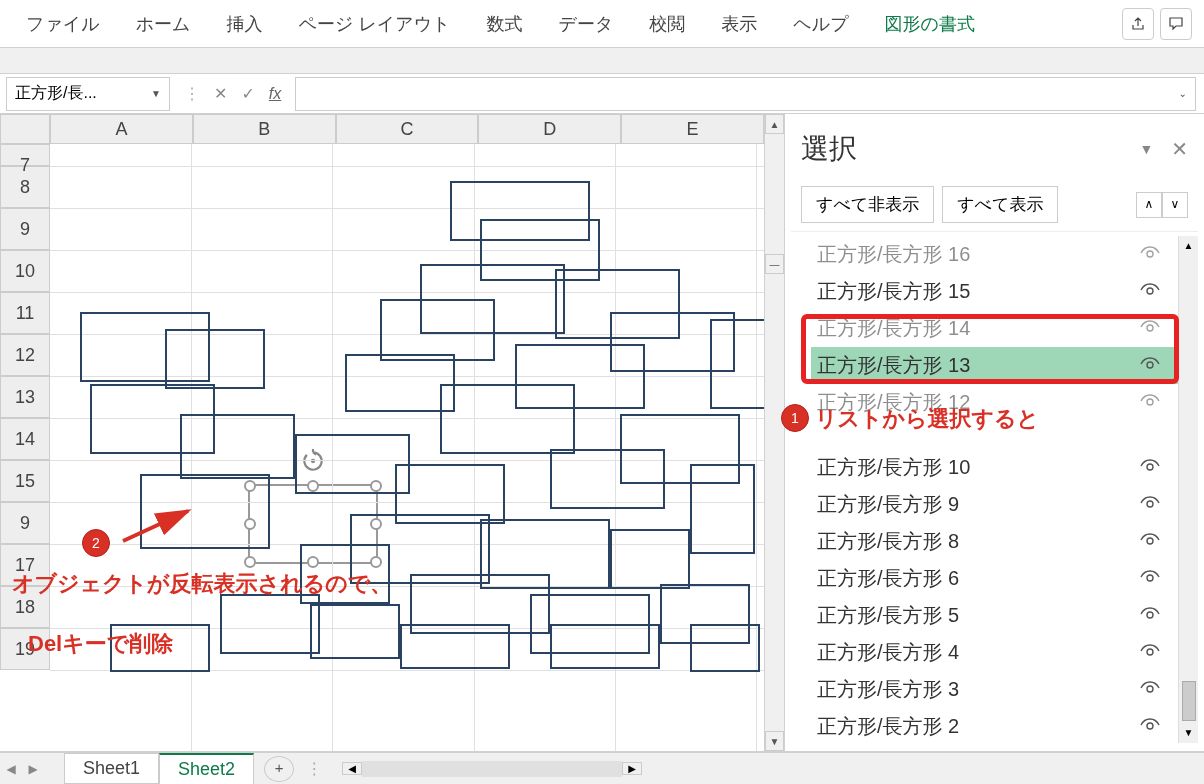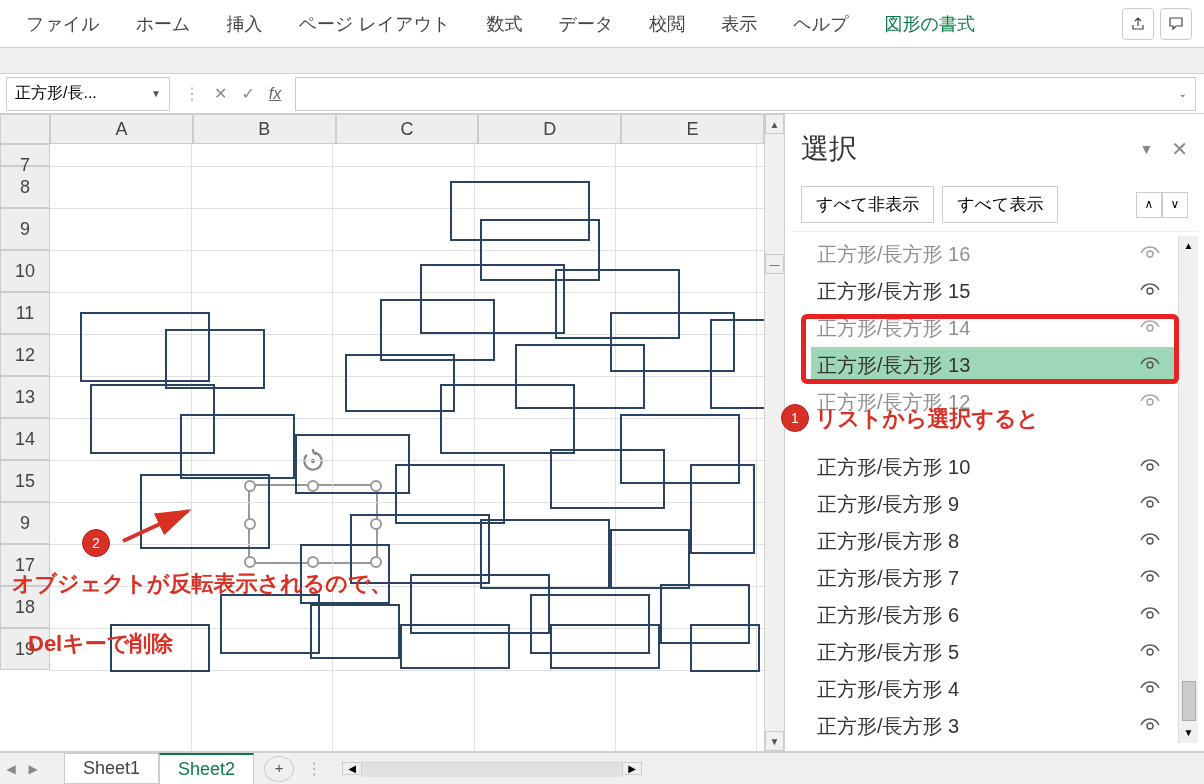--- a/index.html
+++ b/index.html
@@ -306,26 +306,20 @@
                 <path fill="none" stroke="#555" stroke-width="1.4" d="M1 7c2-4 6-6 9-6s7 2 9 6M10 5a3 3 0 1 0 0 6 3 3 0 0 0 0-6z"></path>
               </svg></span>
           </div>
           <div class="sp-item">
             <span>正方形/長方形 8</span>
             <span class="eye"><svg class="eye-svg" viewBox="0 0 20 14">
                 <path fill="none" stroke="#555" stroke-width="1.4" d="M1 7c2-4 6-6 9-6s7 2 9 6M10 5a3 3 0 1 0 0 6 3 3 0 0 0 0-6z"></path>
               </svg></span>
           </div>
           <div class="sp-item">
-            <span>正方形/長方形 7</span>
-            <span class="eye"><svg class="eye-svg" viewBox="0 0 20 14">
-                <path fill="none" stroke="#555" stroke-width="1.4" d="M1 7c2-4 6-6 9-6s7 2 9 6M10 5a3 3 0 1 0 0 6 3 3 0 0 0 0-6z"></path>
-              </svg></span>
-          </div>
-          <div class="sp-item">
             <span>正方形/長方形 6</span>
             <span class="eye"><svg class="eye-svg" viewBox="0 0 20 14">
                 <path fill="none" stroke="#555" stroke-width="1.4" d="M1 7c2-4 6-6 9-6s7 2 9 6M10 5a3 3 0 1 0 0 6 3 3 0 0 0 0-6z"></path>
               </svg></span>
           </div>
           <div class="sp-item">
             <span>正方形/長方形 5</span>
             <span class="eye"><svg class="eye-svg" viewBox="0 0 20 14">
                 <path fill="none" stroke="#555" stroke-width="1.4" d="M1 7c2-4 6-6 9-6s7 2 9 6M10 5a3 3 0 1 0 0 6 3 3 0 0 0 0-6z"></path>
               </svg></span>

